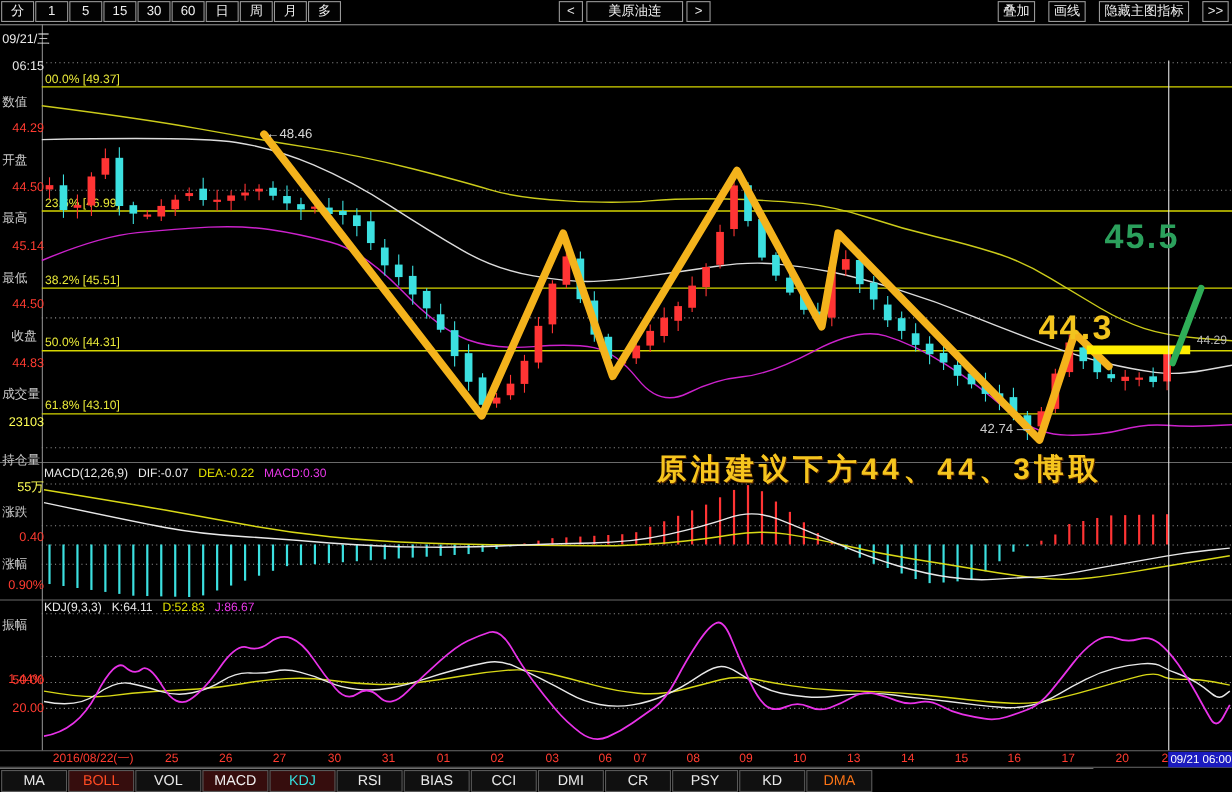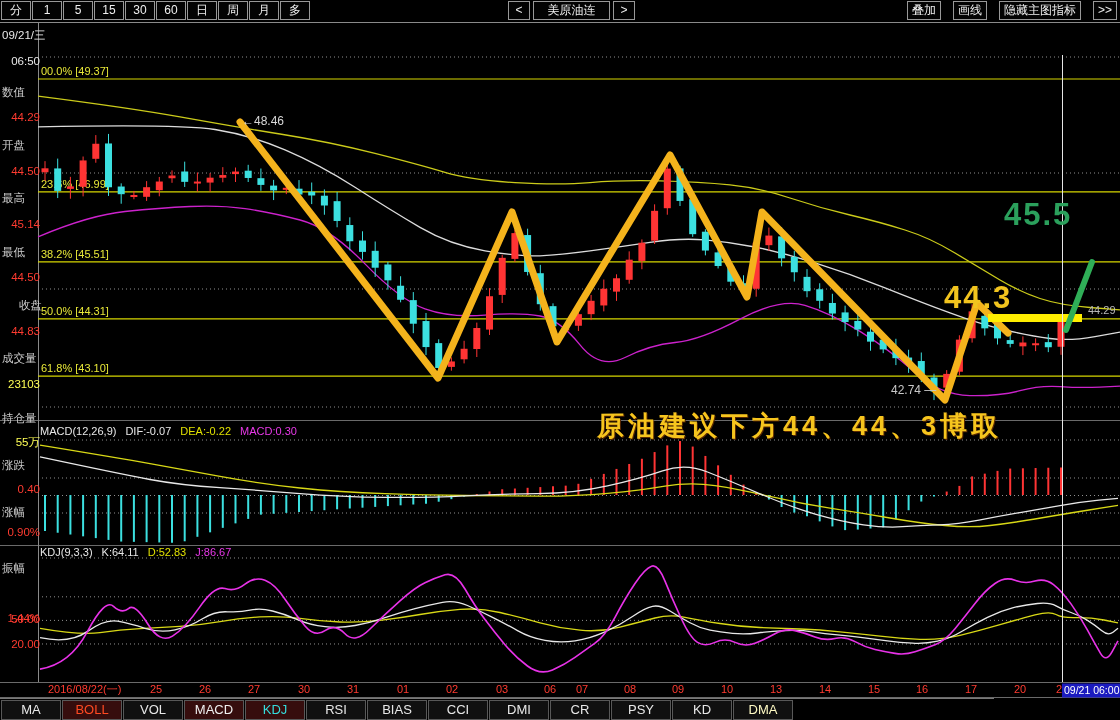--- a/index.html
+++ b/index.html
@@ -46,21 +46,21 @@
         <button class="tbtn pbtn">15</button>
         <button class="tbtn pbtn">30</button>
         <button class="tbtn pbtn">60</button>
         <button class="tbtn pbtn">日</button>
         <button class="tbtn pbtn">周</button>
         <button class="tbtn pbtn">月</button>
         <button class="tbtn pbtn">多</button>
       </div>
     <div id="symbol-nav">
       <button class="tbtn" style="width:22px">&lt;</button>
-      <button class="tbtn" style="width:77px">美原油连</button>
+      <button class="tbtn" style="width:88px">美原油连</button>
       <button class="tbtn" style="width:22px">&gt;</button>
     </div>
     <div id="rightbtns">
         <button class="tbtn rbtn">叠加</button>
         <button class="tbtn rbtn">画线</button>
         <button class="tbtn rbtn">隐藏主图指标</button>
         <button class="tbtn rbtn">&gt;&gt;</button>
       </div>
   </div>
 
@@ -393,30 +393,30 @@
     <span class="y">D:52.83</span>
     <span class="m">J:86.67</span>
   </div>
 
   <div id="advice">
     <div>原油建议下方44、44、3博取</div>
   </div>
 
   <div id="overlays">
       <div class="siderow" style="top: 28px; color: rgb(232, 232, 232); text-align: left; padding-left: 2px;">09/21/三</div>
-      <div class="siderow" style="top: 55px; color: rgb(232, 232, 232); text-align: right; padding-left: 0px;">06:50</div>
+      <div class="siderow" style="top: 55px; color: rgb(232, 232, 232); text-align: right; padding-left: 0px;">06:15</div>
       <div class="siderow" style="top: 85px; color: rgb(204, 204, 204); text-align: left; padding-left: 2px;">数值</div>
       <div class="siderow" style="top: 111px; color: rgb(255, 59, 48); text-align: right; padding-left: 0px;">44.29</div>
       <div class="siderow" style="top: 138px; color: rgb(204, 204, 204); text-align: left; padding-left: 2px;">开盘</div>
       <div class="siderow" style="top: 165px; color: rgb(255, 59, 48); text-align: right; padding-left: 0px;">44.50</div>
       <div class="siderow" style="top: 191px; color: rgb(204, 204, 204); text-align: left; padding-left: 2px;">最高</div>
       <div class="siderow" style="top: 218px; color: rgb(255, 59, 48); text-align: right; padding-left: 0px;">45.14</div>
       <div class="siderow" style="top: 245px; color: rgb(204, 204, 204); text-align: left; padding-left: 2px;">最低</div>
       <div class="siderow" style="top: 271px; color: rgb(255, 59, 48); text-align: right; padding-left: 0px;">44.50</div>
-      <div class="siderow" style="top: 298px; color: rgb(204, 204, 204); text-align: right; padding-left: 2px;">收盘</div>
+      <div class="siderow" style="top: 298px; color: rgb(204, 204, 204); text-align: center; padding-left: 2px;">收盘</div>
       <div class="siderow" style="top: 325px; color: rgb(255, 59, 48); text-align: right; padding-left: 0px;">44.83</div>
       <div class="siderow" style="top: 351px; color: rgb(204, 204, 204); text-align: left; padding-left: 2px;">成交量</div>
       <div class="siderow" style="top: 378px; color: rgb(255, 255, 85); text-align: right; padding-left: 0px;">23103</div>
       <div class="siderow" style="top: 411px; color: rgb(204, 204, 204); text-align: left; padding-left: 2px;">持仓量</div>
       <div class="siderow" style="top: 435px; color: rgb(255, 255, 85); text-align: right; padding-left: 0px;">55万</div>
       <div class="siderow" style="top: 458px; color: rgb(204, 204, 204); text-align: left; padding-left: 2px;">涨跌</div>
       <div class="siderow" style="top: 483px; color: rgb(255, 59, 48); text-align: right; padding-left: 0px;">0.40</div>
       <div class="siderow" style="top: 505px; color: rgb(204, 204, 204); text-align: left; padding-left: 2px;">涨幅</div>
       <div class="siderow" style="top: 526px; color: rgb(255, 59, 48); text-align: right; padding-left: 0px;">0.90%</div>
       <div class="siderow" style="top: 561px; color: rgb(204, 204, 204); text-align: left; padding-left: 2px;">振幅</div>
@@ -436,16 +436,16 @@
       <div class="tab" style="color: rgb(232, 232, 232); background: rgb(16, 16, 16);">VOL</div>
       <div class="tab" style="color: rgb(240, 240, 240); background: rgb(54, 13, 13);">MACD</div>
       <div class="tab" style="color: rgb(53, 220, 220); background: rgb(54, 13, 13);">KDJ</div>
       <div class="tab" style="color: rgb(232, 232, 232); background: rgb(16, 16, 16);">RSI</div>
       <div class="tab" style="color: rgb(232, 232, 232); background: rgb(16, 16, 16);">BIAS</div>
       <div class="tab" style="color: rgb(232, 232, 232); background: rgb(16, 16, 16);">CCI</div>
       <div class="tab" style="color: rgb(232, 232, 232); background: rgb(16, 16, 16);">DMI</div>
       <div class="tab" style="color: rgb(232, 232, 232); background: rgb(16, 16, 16);">CR</div>
       <div class="tab" style="color: rgb(232, 232, 232); background: rgb(16, 16, 16);">PSY</div>
       <div class="tab" style="color: rgb(232, 232, 232); background: rgb(16, 16, 16);">KD</div>
-      <div class="tab" style="color: #fef9c3; background: rgb(16, 16, 16);">DMA</div>
+      <div class="tab" style="color: #f97316; background: rgb(16, 16, 16);">DMA</div>
     </div>
 
 </div>
 
 </body></html>

